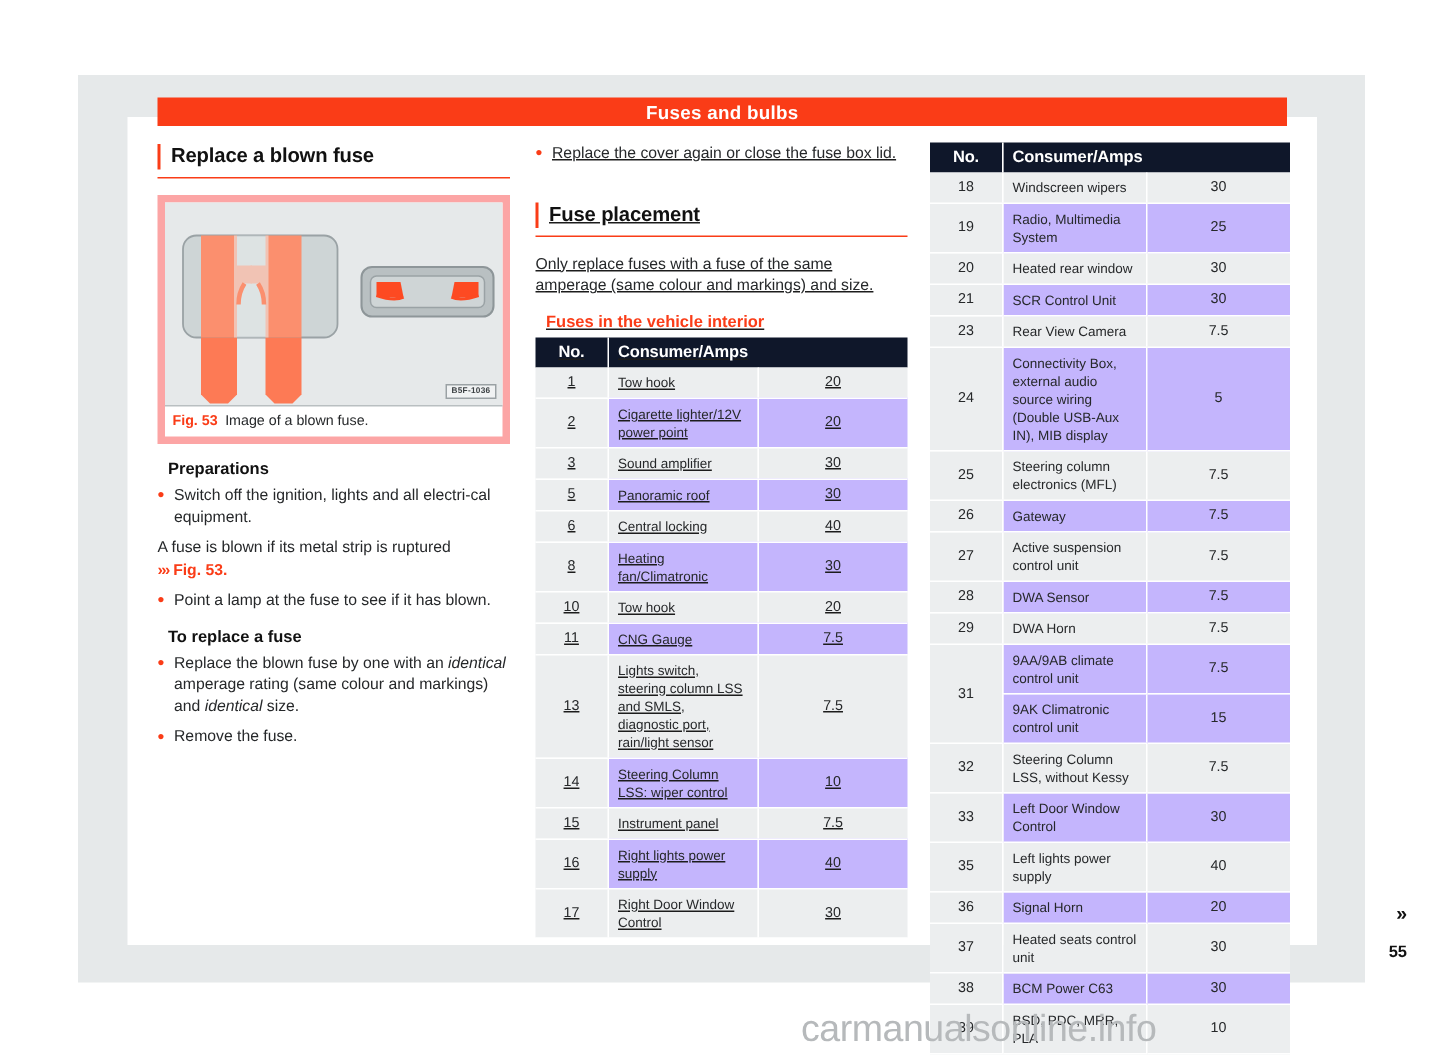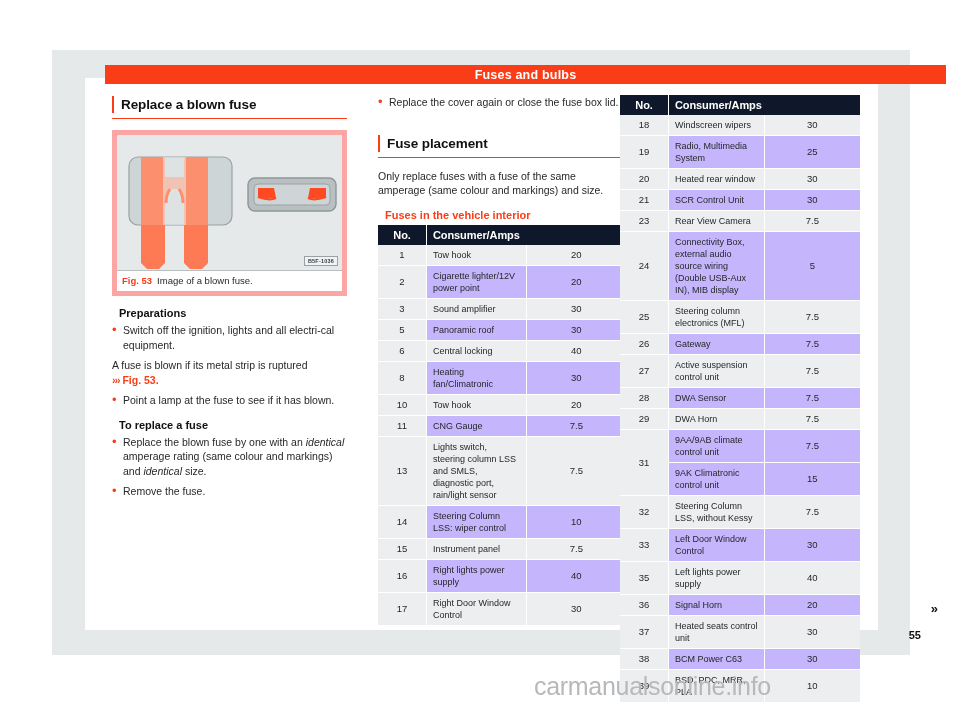--- a/index.html
+++ b/index.html
@@ -32,39 +32,39 @@
     width: 793px;
     height: 552px;
     background: #ffffff;
   }
 
   
   #chapter-bar {
     position: absolute;
     left: 105px;
     top: 65px;
-    width: 841px;
+    width: 753px;
     height: 19px;
     background: #fa3c17;
     color: #ffffff;
     font-size: 12.5px;
     font-weight: bold;
     letter-spacing: .2px;
     display: flex;
     align-items: center;
     justify-content: center;
   }
 
   
   .col {
     position: absolute;
     top: 95px;
   }
-  #col-left  { left: 112px;  width: 235px; }
-  #col-mid   { left: 378px;  width: 248px; }
+  #col-left  { left: 105px;  width: 235px; }
+  #col-mid   { left: 357px;  width: 248px; text-decoration: underline; }
   #col-right { left: 620px;  width: 240px; }
 
   
   .h2-block {
     position: relative;
     padding: 0 0 5px 9px;
     border-bottom: 1.6px solid #fa3c17;
     margin-bottom: 11px;
   }
   .h2-block::before {
@@ -206,21 +206,21 @@
   #cont-arrow {
     position: absolute;
     right: 22px;
     bottom: 92px;
     font-size: 13px;
     font-weight: bold;
     color: #111;
   }
   #page-number {
     position: absolute;
-    right: 39px;
+    right: 22px;
     bottom: 67px;
     font-size: 11px;
     font-weight: bold;
     color: #111;
     padding-left: 43px;
   }
   #watermark {
     position: absolute;
     left: 534px;
     top: 672px;

